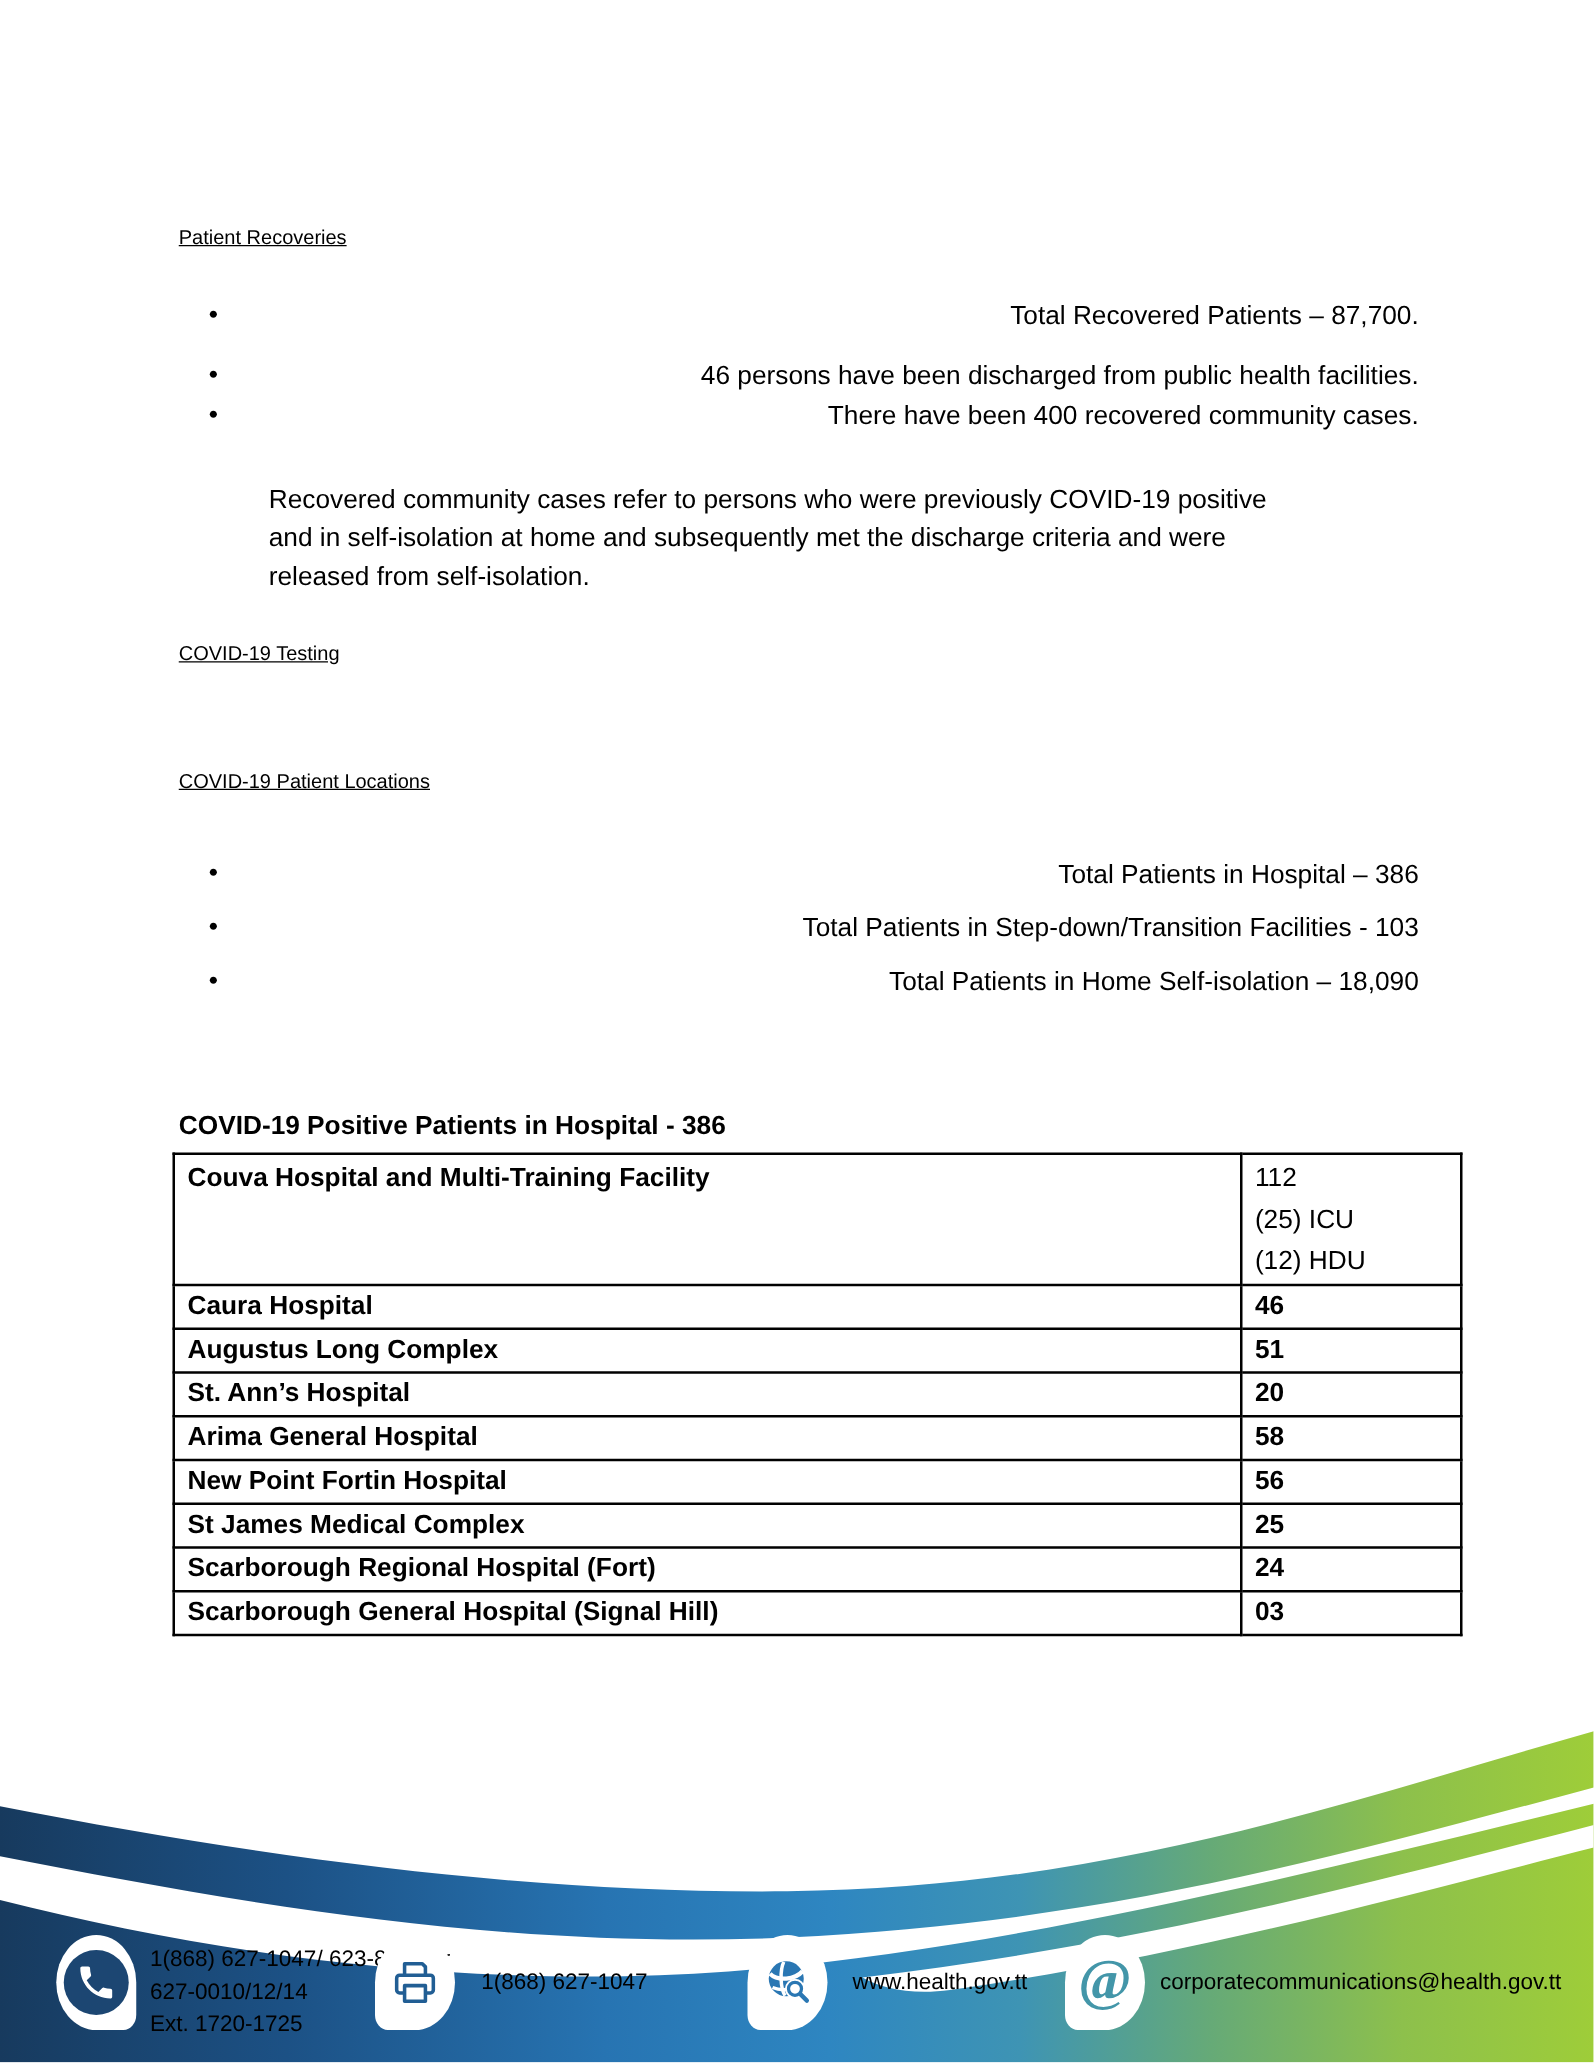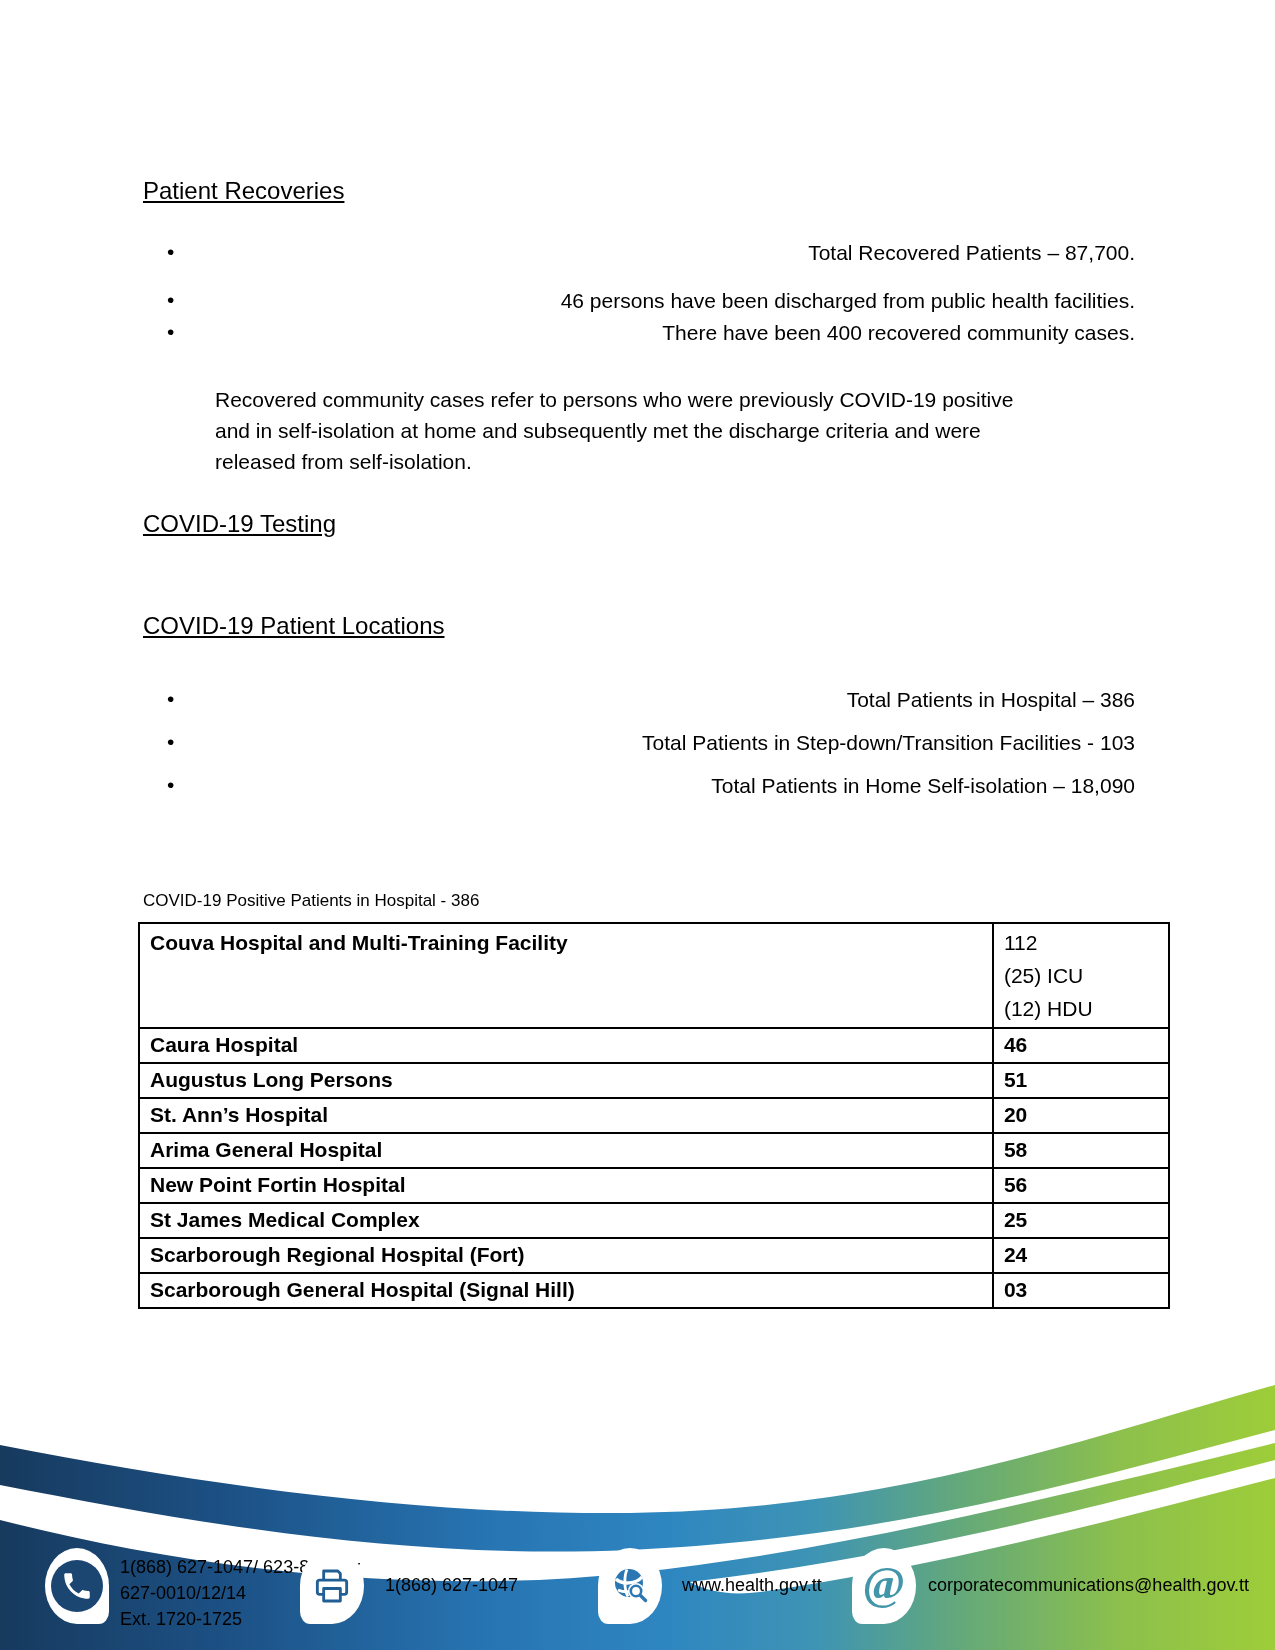--- a/index.html
+++ b/index.html
@@ -7,21 +7,21 @@
     width: 1275px; height: 1650px;
     position: relative; overflow: hidden;
     font-family: "Liberation Sans", sans-serif;
     color: #000;
   }
 
   
   .doc { padding: 178px 140px 0 143px; position: relative; z-index: 2; }
 
   .section-heading {
-    font-size: 24px; font-weight: 400; text-decoration: underline;
+    font-size: 16px; font-weight: 400; text-decoration: underline;
     margin: 0; line-height: 26px;
   }
   .h2-s2 { margin-top: 34px; }
   .h2-s3 { margin-top: 76px; }
 
   ul.bullets { list-style: none; margin: 36px 0 0 0; padding: 0 0 0 72px; }
   ul.bullets li {
     position: relative; font-size: 21px; line-height: 26px; margin: 0; text-align: right;
   }
   ul.bullets li::before {
@@ -32,21 +32,21 @@
   ul.s1 li:nth-child(2) { margin-bottom: 6px; }
   ul.s2 li { margin-bottom: 18px; }
   ul.s2 li:last-child { margin-bottom: 0; }
   ul.s3 { margin-top: 48px; }
   ul.s3 li { margin-bottom: 17px; }
   ul.s3 li:last-child { margin-bottom: 0; }
 
   .note { margin: 38px 0 16px 72px; font-size: 21px; line-height: 31px; }
 
   .table-title {
-    margin: 89px 0 0 0; font-size: 17px; font-weight: 400; line-height: 26px;
+    margin: 89px 0 0 0; font-size: 21px; font-weight: 700; line-height: 26px;
   }
 
   table.hospitals {
     border-collapse: collapse; margin: 8px 0 0 -5px;
     width: 1032px; table-layout: fixed;
   }
   table.hospitals td {
     border: 2px solid #000; font-size: 21px; font-weight: 700;
     padding: 2px 10px; vertical-align: top;
   }
@@ -125,21 +125,21 @@
           <div class="value-line">112</div>
           <div class="value-line">(25) ICU</div>
           <div class="value-line">(12) HDU</div>
         </td>
       </tr>
       <tr class="row-normal">
         <td>Caura Hospital</td>
         <td>46</td>
       </tr>
       <tr class="row-normal">
-        <td>Augustus Long Persons</td>
+        <td>Augustus Long Complex</td>
         <td>51</td>
       </tr>
       <tr class="row-normal">
         <td>St. Ann’s Hospital</td>
         <td>20</td>
       </tr>
       <tr class="row-normal">
         <td>Arima General Hospital</td>
         <td>58</td>
       </tr>

